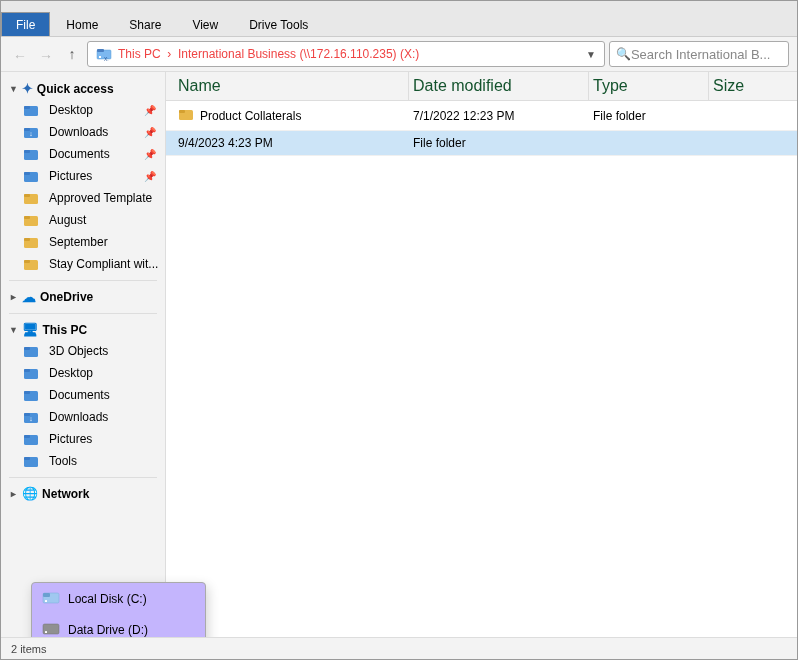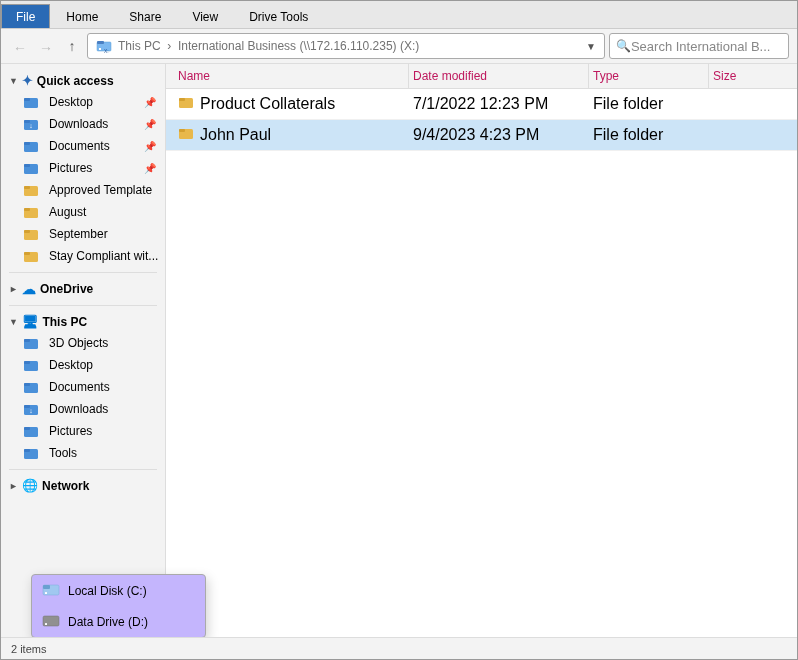--- a/index.html
+++ b/index.html
@@ -21,21 +21,21 @@
       flex-direction: column;
       border: 1px solid #999;
       background: #f3f3f3;
     }
 
     
     .ribbon-tabs {
       display: flex;
       background: #e8e8e8;
       border-bottom: 1px solid #ccc;
-      height: 28px;
+      height: 36px;
       align-items: flex-end;
     }
     .ribbon-tab {
       padding: 4px 14px 4px 14px;
       font-size: 12px;
       cursor: pointer;
       height: 24px;
       display: flex;
       align-items: center;
       border: 1px solid transparent;
@@ -77,21 +77,21 @@
       background: #fff;
       border: 1px solid #aaa;
       border-radius: 3px;
       height: 26px;
       display: flex;
       align-items: center;
       padding: 0 8px;
       font-size: 12px;
       gap: 6px;
     }
-    .address-text { color: #737373; flex: 1; }
+    .address-text { color: #ef4444; flex: 1; }
     .search-box {
       width: 180px;
       height: 26px;
       border: 1px solid #aaa;
       border-radius: 3px;
       background: #fff;
       display: flex;
       align-items: center;
       padding: 0 6px;
       color: #888;
@@ -154,38 +154,38 @@
     }
     .file-list-header {
       display: grid;
       grid-template-columns: 1fr 180px 120px 80px;
       border-bottom: 1px solid #ddd;
       background: #f3f3f3;
       padding: 0 8px;
     }
     .file-list-header-cell {
       padding: 5px 4px;
-      font-size: 12px;
+      font-size: 16px;
       font-weight: 400;
-      color: #be185d;
+      color: #14532d;
       border-right: 1px solid #ddd;
       cursor: pointer;
     }
     .file-list-header-cell:last-child { border-right: none; }
     .file-row {
       display: grid;
       grid-template-columns: 1fr 180px 120px 80px;
       padding: 0 8px;
       border-bottom: 1px solid #f0f0f0;
       cursor: default;
     }
     .file-row.selected { background: #cce4f7; }
     .file-cell {
       padding: 5px 4px;
-      font-size: 16px;
+      font-size: 12px;
       display: flex;
       align-items: center;
       gap: 6px;
       white-space: nowrap;
       overflow: hidden;
       text-overflow: ellipsis;
     }
 
     
     .dropdown-popup {
@@ -493,29 +493,20 @@
               </svg>
           </span>
           <span>Product Collaterals</span>
         </div>
         <div class="file-cell">7/1/2022 12:23 PM</div>
         <div class="file-cell">File folder</div>
         <div class="file-cell"></div>
       </div>
 
       <div class="file-row selected">
-        <div class="file-cell">
-          <span>
-            <svg width="16" height="16" viewBox="0 0 16 16">
-                <rect x="1" y="4" width="14" height="10" rx="1.5" fill="#e8b84b"></rect>
-                <rect x="1" y="4" width="6" height="3" rx="1" fill="#d4a030"></rect>
-              </svg>
-          </span>
-          <span>John Paul</span>
-        </div>
         <div class="file-cell">9/4/2023 4:23 PM</div>
         <div class="file-cell">File folder</div>
         <div class="file-cell"></div>
       </div>
     </div>
 
     <div class="dropdown-popup">
 
       <div class="dropdown-item">
         <span>

